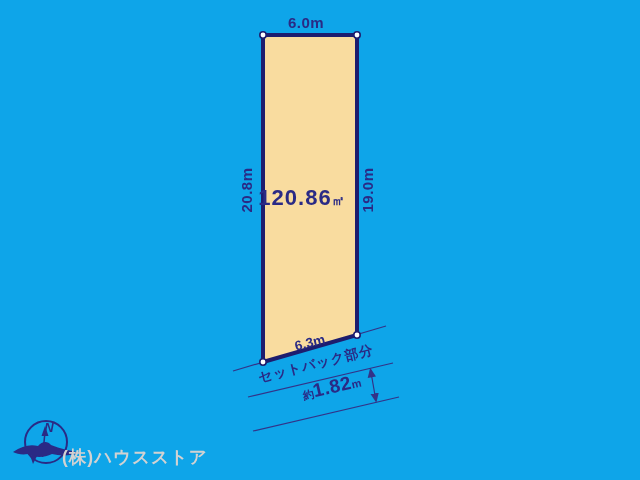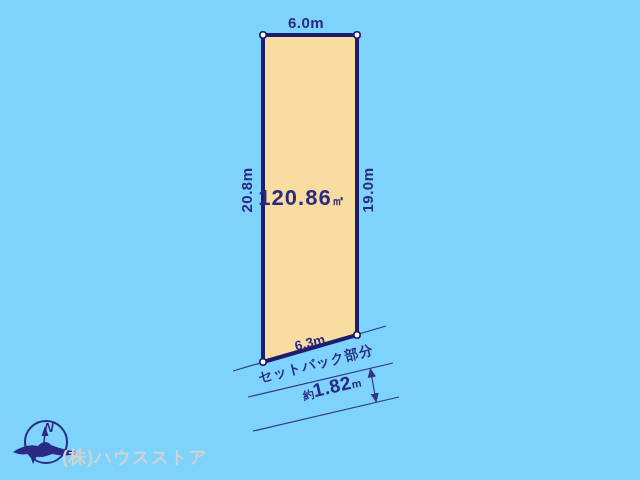--- a/index.html
+++ b/index.html
@@ -8,21 +8,21 @@
     width: 640px;
     height: 480px;
     background: #ffffff;
     overflow: hidden;
     font-family: "Liberation Sans", sans-serif;
   }
   #stage {
     position: relative;
     width: 640px;
     height: 480px;
-    background: #7dd3fc;
+    background: #0ea5e9;
   }
   svg { display: block; }
   text { font-family: "Liberation Sans", sans-serif; }
   .dim-label {
     fill: #2a2a85;
     font-size: 15px;
     font-weight: bold;
     letter-spacing: 0.5px;
   }
   .dim-label-small {

